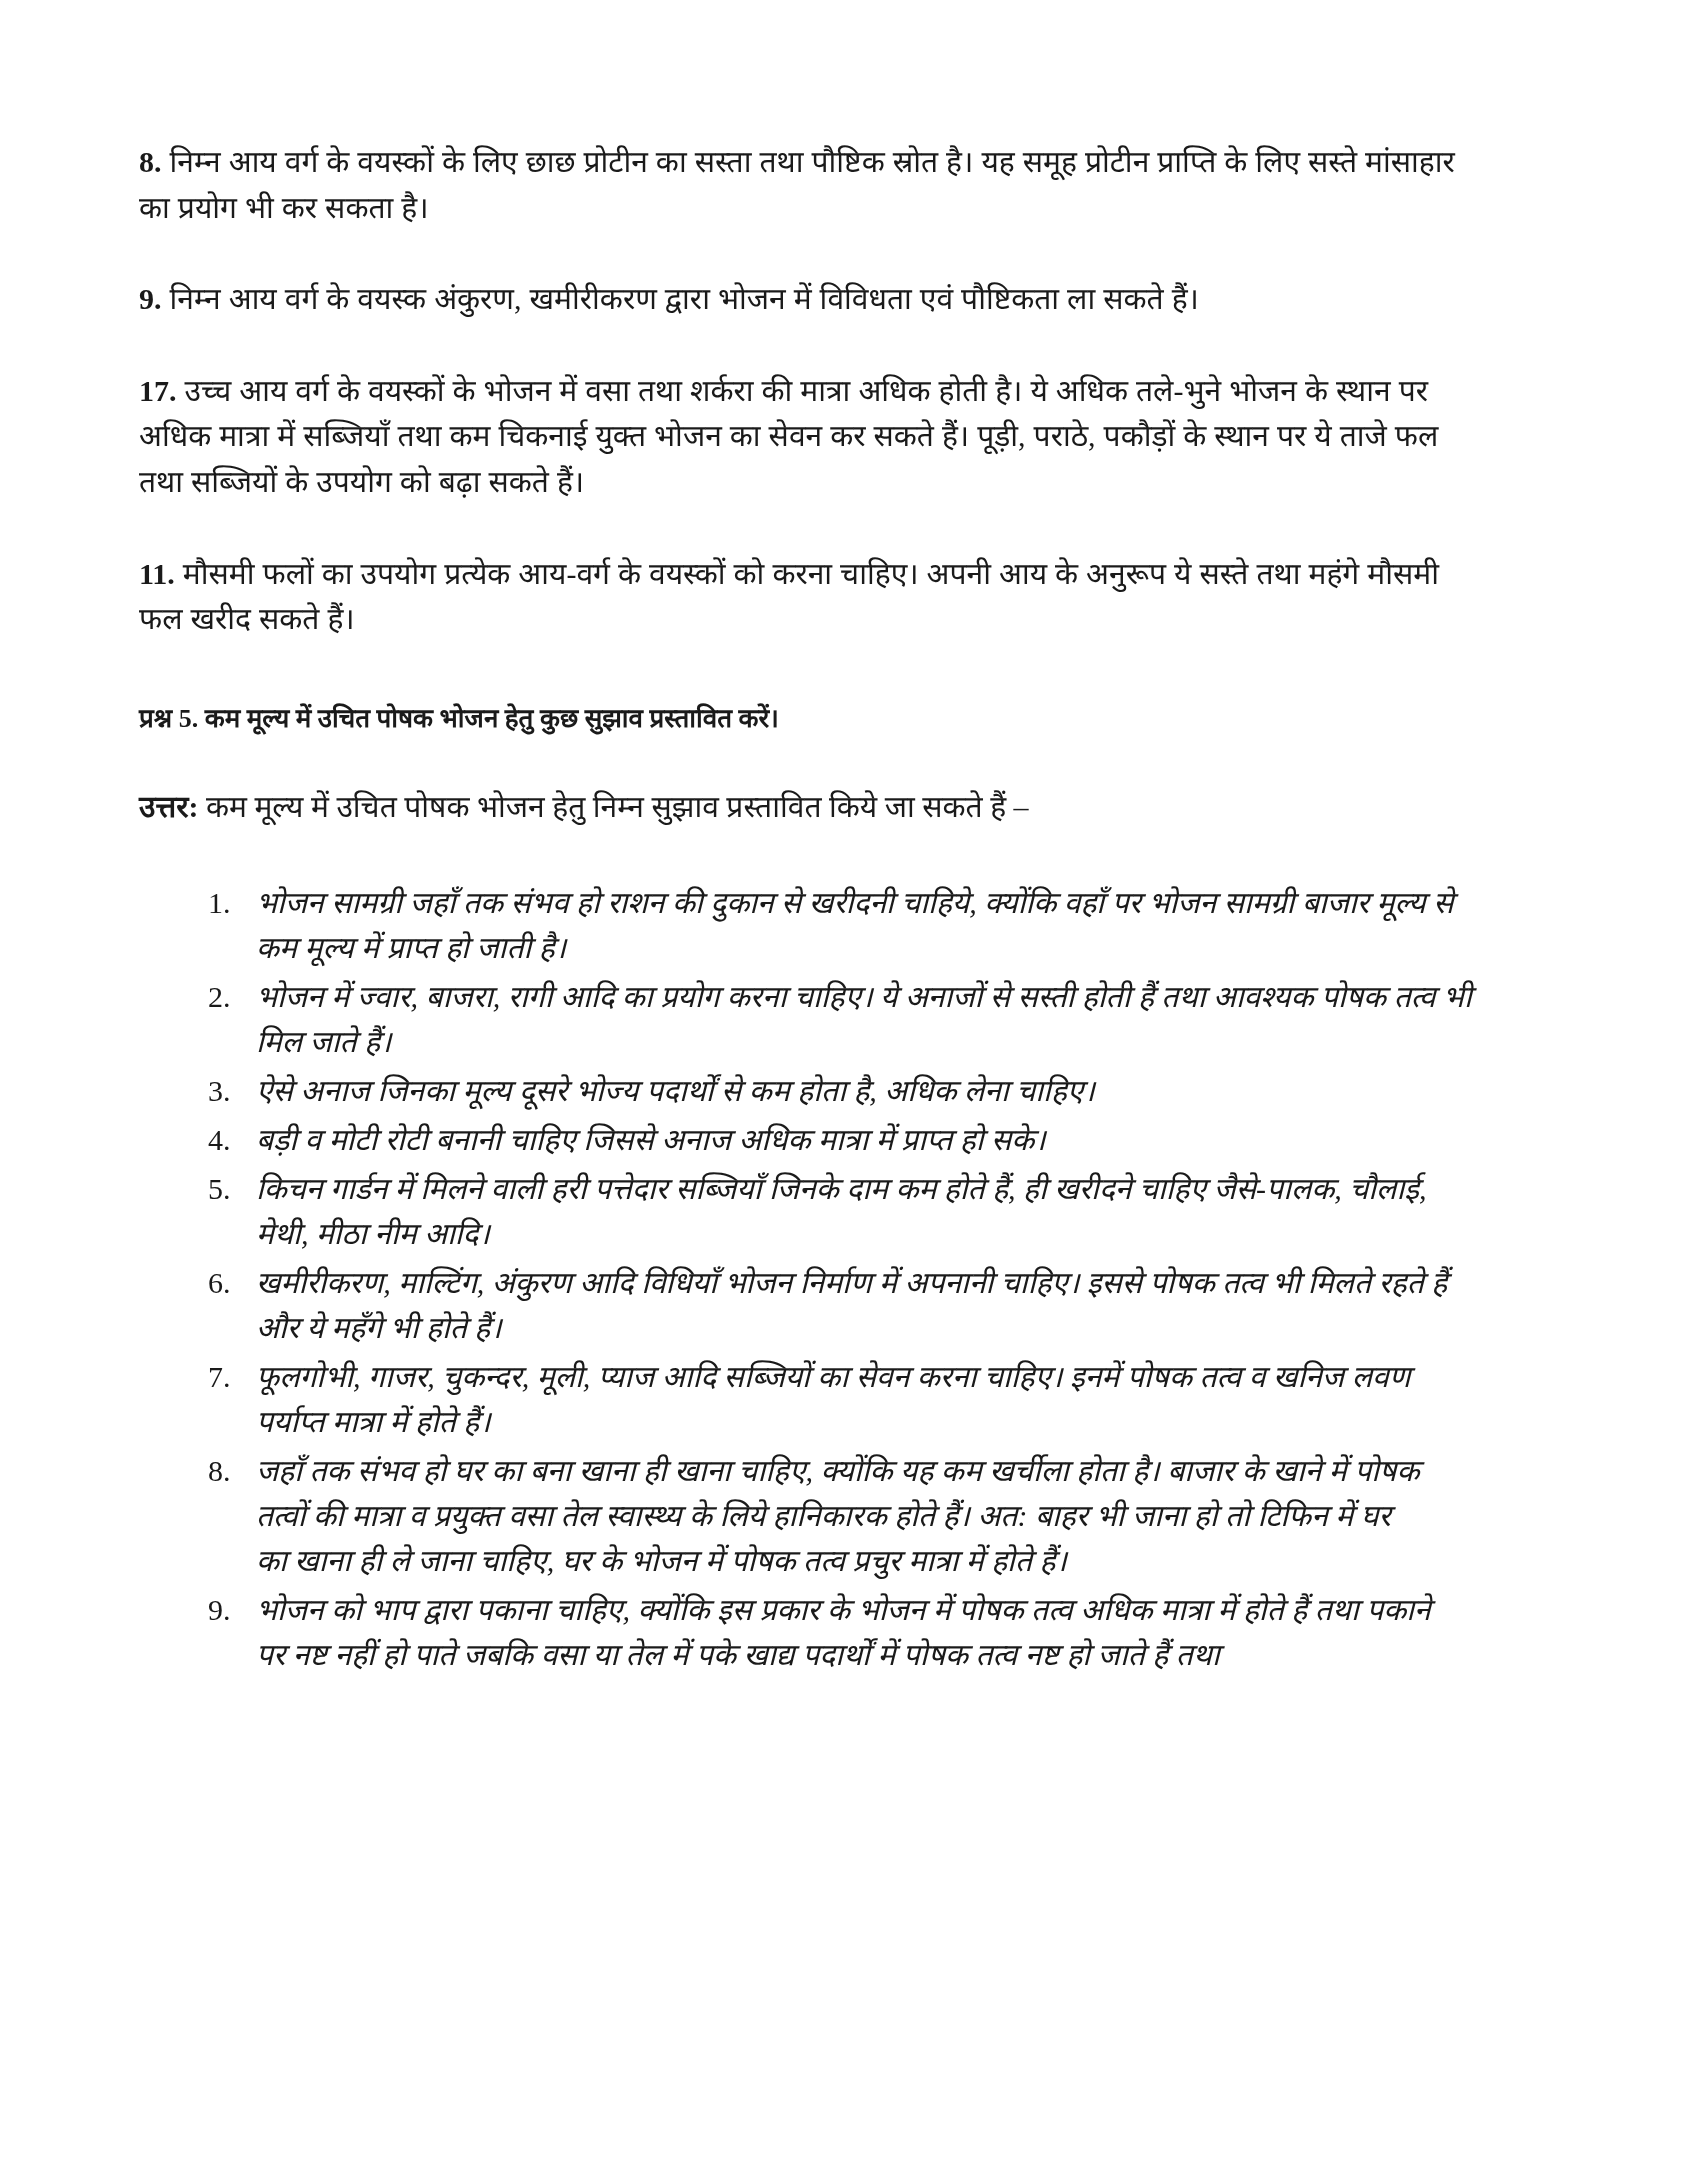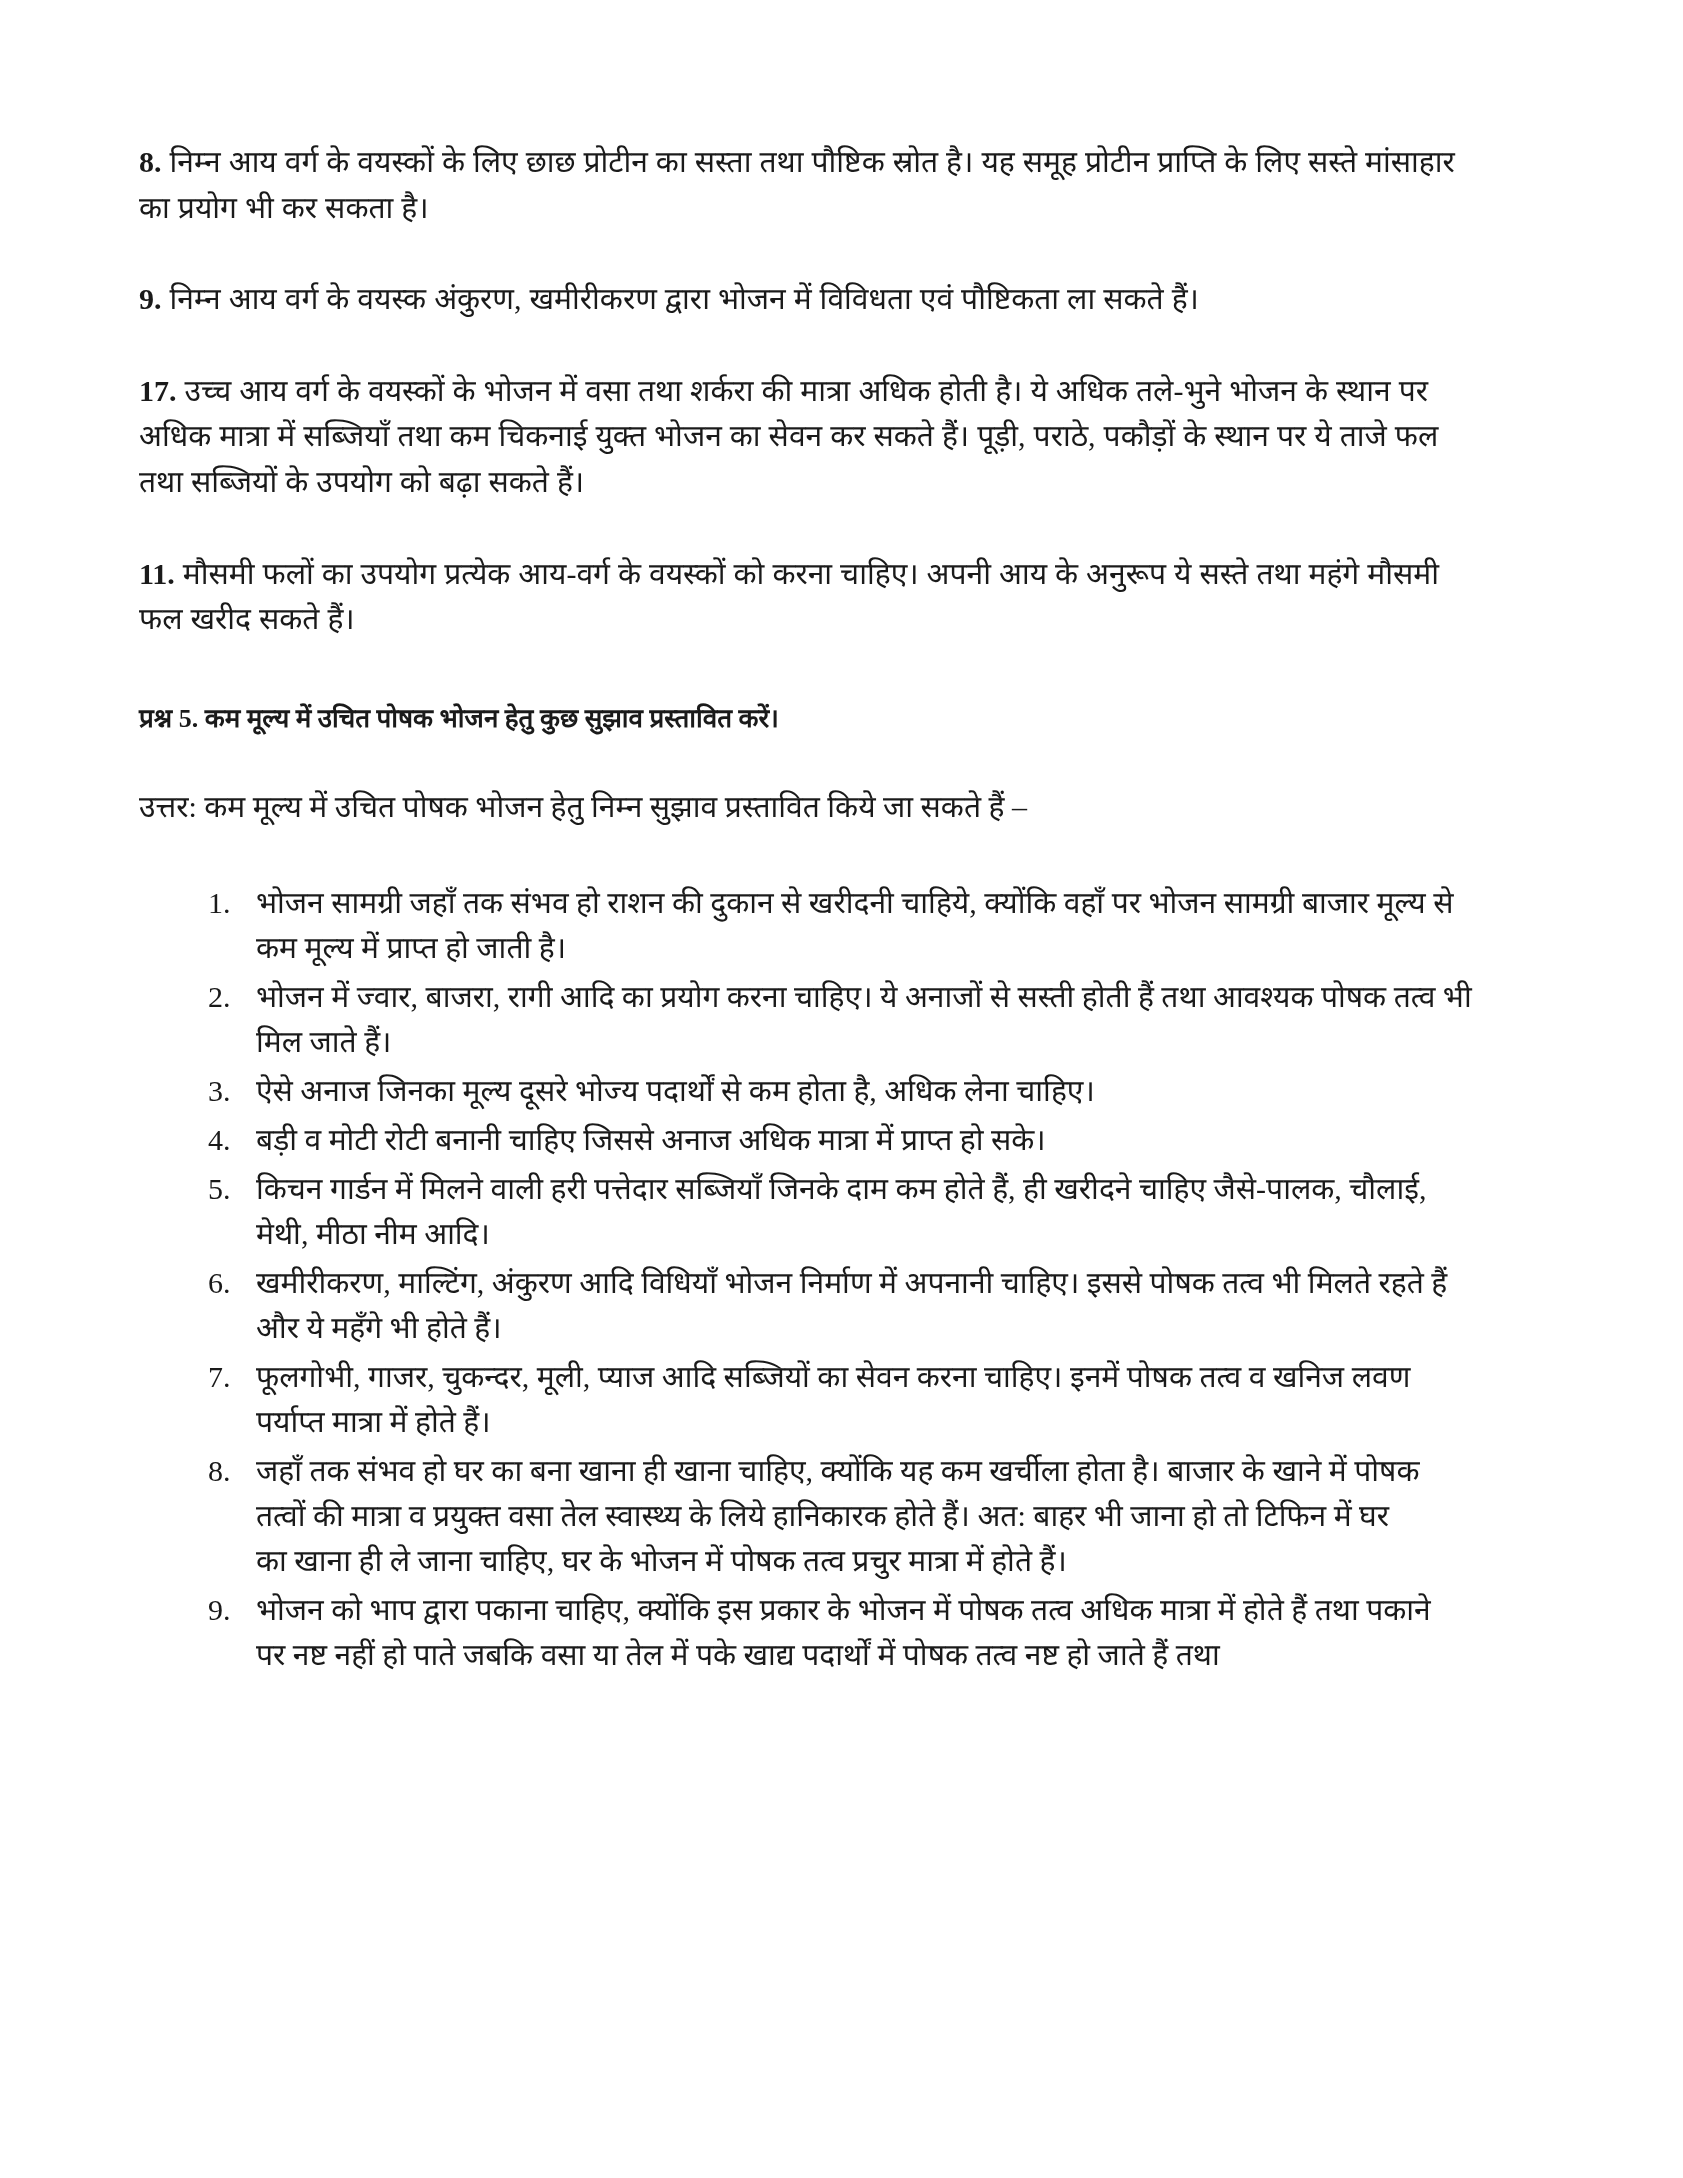--- a/index.html
+++ b/index.html
@@ -49,21 +49,21 @@
     margin: 57px 0 46px 0;
   }
 
   
   .answer-lead {
     font-size: 30px;
     line-height: 1.5;
     margin: 0 0 51px 0;
   }
   .answer-lead .lead-label {
-    font-weight: normal;
+    font-weight: bold;
   }
 
   
   .suggestion-list {
     list-style: none;
     margin: 0;
     padding: 0;
   }
   .suggestion-list li {
     position: relative;
@@ -78,20 +78,21 @@
     left: 69px;
     top: 0;
     width: 46px;
     text-align: left;
     font-size: 30px;
     line-height: 1.5;
   }
   .suggestion-list li .li-text {
     display: block;
     white-space: pre-line;
+    font-style: italic;
   }
 </style>
 </head>
 <body>
 
 <div class="page">
   <div class="content">
 
     <p class="para">
       <span class="num">8.</span>

